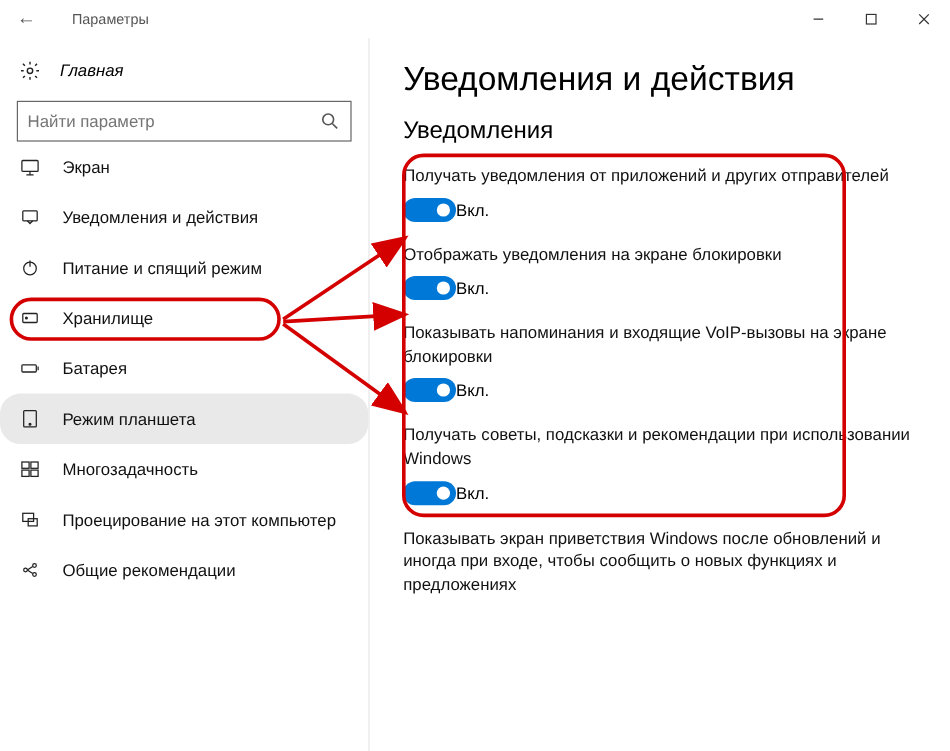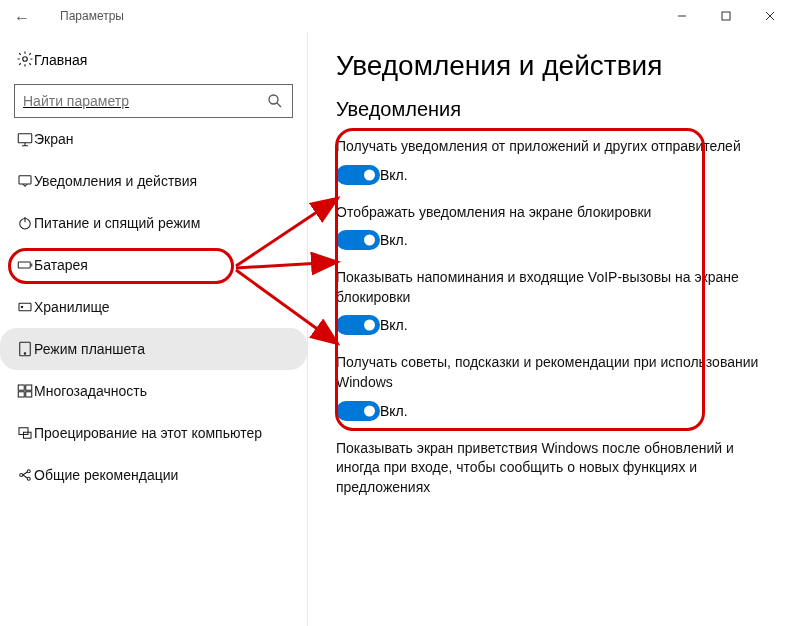--- a/index.html
+++ b/index.html
@@ -10,28 +10,28 @@
     .titlebar .back { width: 28px; text-align: center; color: #555; font-size: 16px; cursor: pointer; }
     .titlebar .title { font-size: 12px; color: #555; margin-left: 24px; }
     .titlebar .spacer { flex: 1; }
     .win-btn { width: 44px; height: 32px; display: flex; align-items: center; justify-content: center; cursor: pointer; }
     .win-btn svg { width: 10px; height: 10px; }
 
     .content { display: flex; height: calc(100% - 32px); }
 
     
     .sidebar { width: 308px; padding: 12px 0 0 0; border-right: 1px solid #e6e6e6; position: relative; }
-    .home-row { display: flex; align-items: flex-end; padding: 6px 14px 6px 16px; cursor: pointer; font-size: 14px; }
+    .home-row { display: flex; align-items: flex-start; padding: 6px 14px 6px 16px; gap: 16px; cursor: pointer; font-size: 14px; font-style: italic; }
     .home-row .gear { width: 18px; height: 18px; }
     .search-wrap { padding: 10px 14px 0 14px; }
-    .search { position: relative; border: 1px solid #666; height: 34px; display: flex; align-items: center; padding: 0 34px 0 8px; text-decoration: underline; }
+    .search { position: relative; border: 1px solid #666; height: 34px; display: flex; align-items: center; padding: 0 34px 0 8px; }
     .search input { border: 0; outline: 0; width: 100%; font-size: 14px; color: #666; background: transparent; }
     .search .sicon { position: absolute; right: 8px; top: 7px; width: 18px; height: 18px; color: #555; }
     .cat-label { padding: 24px 16px 10px 16px; font-size: 13px; color: #666; }
-    .nav-item { display: flex; align-items: center; padding: 12px 16px; font-size: 14px; cursor: pointer; color: #111; }
+    .nav-item { display: flex; align-items: center; gap: 18px; padding: 12px 16px; font-size: 14px; cursor: pointer; color: #111; }
     .nav-item.selected { background: #e9e9e9; border-radius: 17px; }
     .nav-item .nicon { width: 18px; height: 18px; flex: 0 0 18px; display: flex; align-items: center; justify-content: center; }
     .nav-item svg { stroke: #222; stroke-width: 1.4; fill: none; }
 
     
     .main { flex: 1; padding: 18px 28px 0 28px; overflow-y: auto; position: relative; }
     .main h1 { font-size: 28px; font-weight: 400; margin-bottom: 16px; }
     .main h2 { font-size: 20px; font-weight: 400; margin-bottom: 16px; }
     .setting { margin-bottom: 18px; }
     .setting .label { font-size: 14px; line-height: 1.4; color: #111; margin-bottom: 8px; }
@@ -119,34 +119,34 @@
           <svg viewBox="0 0 24 24">
             <circle cx="12" cy="13" r="7"></circle>
             <path d="M12 4v7"></path>
           </svg>
         </span>
       <span>Питание и спящий режим</span>
     </div>
     <div class="nav-item">
       <span class="nicon">
           <svg viewBox="0 0 24 24">
+            <rect x="4" y="7" width="16" height="10" rx="1"></rect>
+            <circle cx="8" cy="12" r="1" fill="#222"></circle>
+          </svg>
+        </span>
+      <span>Хранилище</span>
+    </div>
+    <div class="nav-item">
+      <span class="nicon">
+          <svg viewBox="0 0 24 24">
             <rect x="3" y="8" width="16" height="8" rx="1"></rect>
             <path d="M21 10v4"></path>
           </svg>
         </span>
       <span>Батарея</span>
-    </div>
-    <div class="nav-item">
-      <span class="nicon">
-          <svg viewBox="0 0 24 24">
-            <rect x="4" y="7" width="16" height="10" rx="1"></rect>
-            <circle cx="8" cy="12" r="1" fill="#222"></circle>
-          </svg>
-        </span>
-      <span>Хранилище</span>
     </div>
     <div class="nav-item selected">
       <span class="nicon">
           <svg viewBox="0 0 24 24">
             <rect x="5" y="3" width="14" height="18" rx="1"></rect>
             <circle cx="12" cy="18" r="1" fill="#222"></circle>
           </svg>
         </span>
       <span>Режим планшета</span>
     </div>

